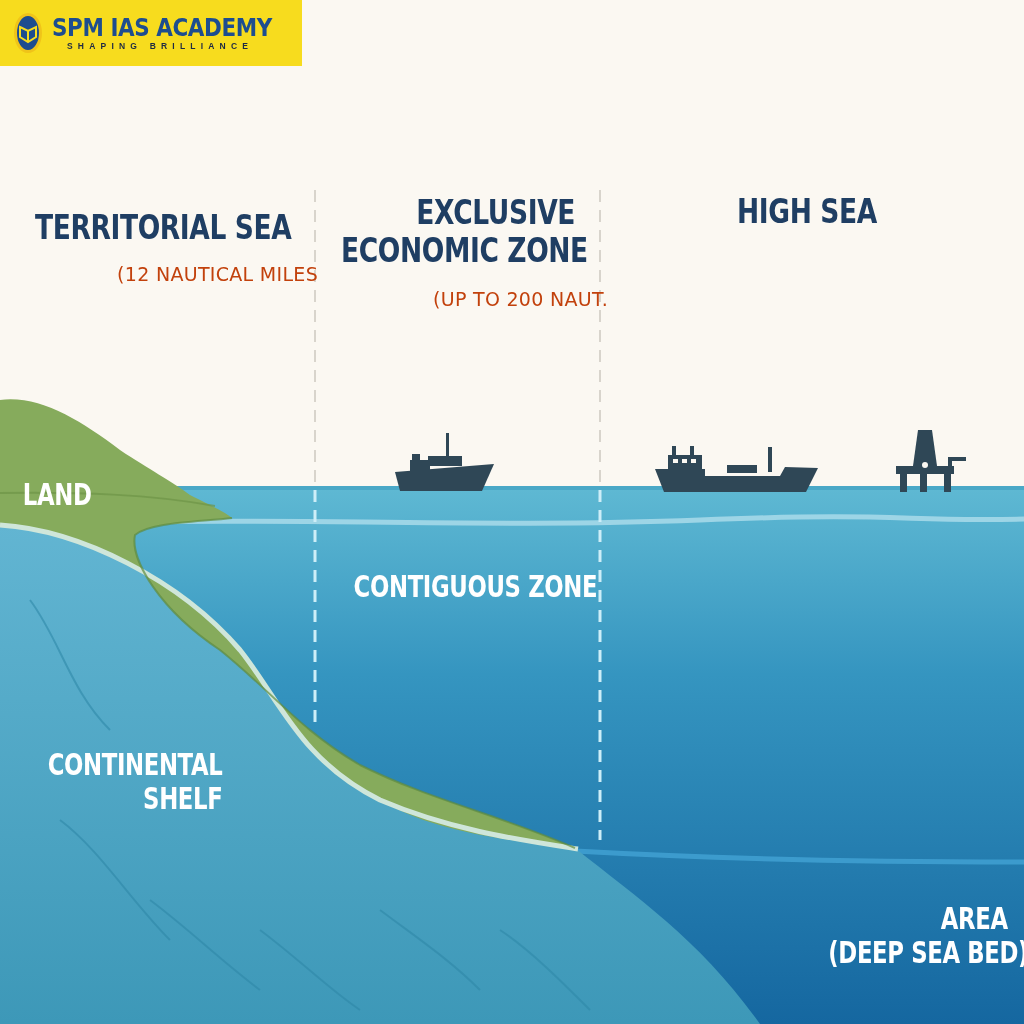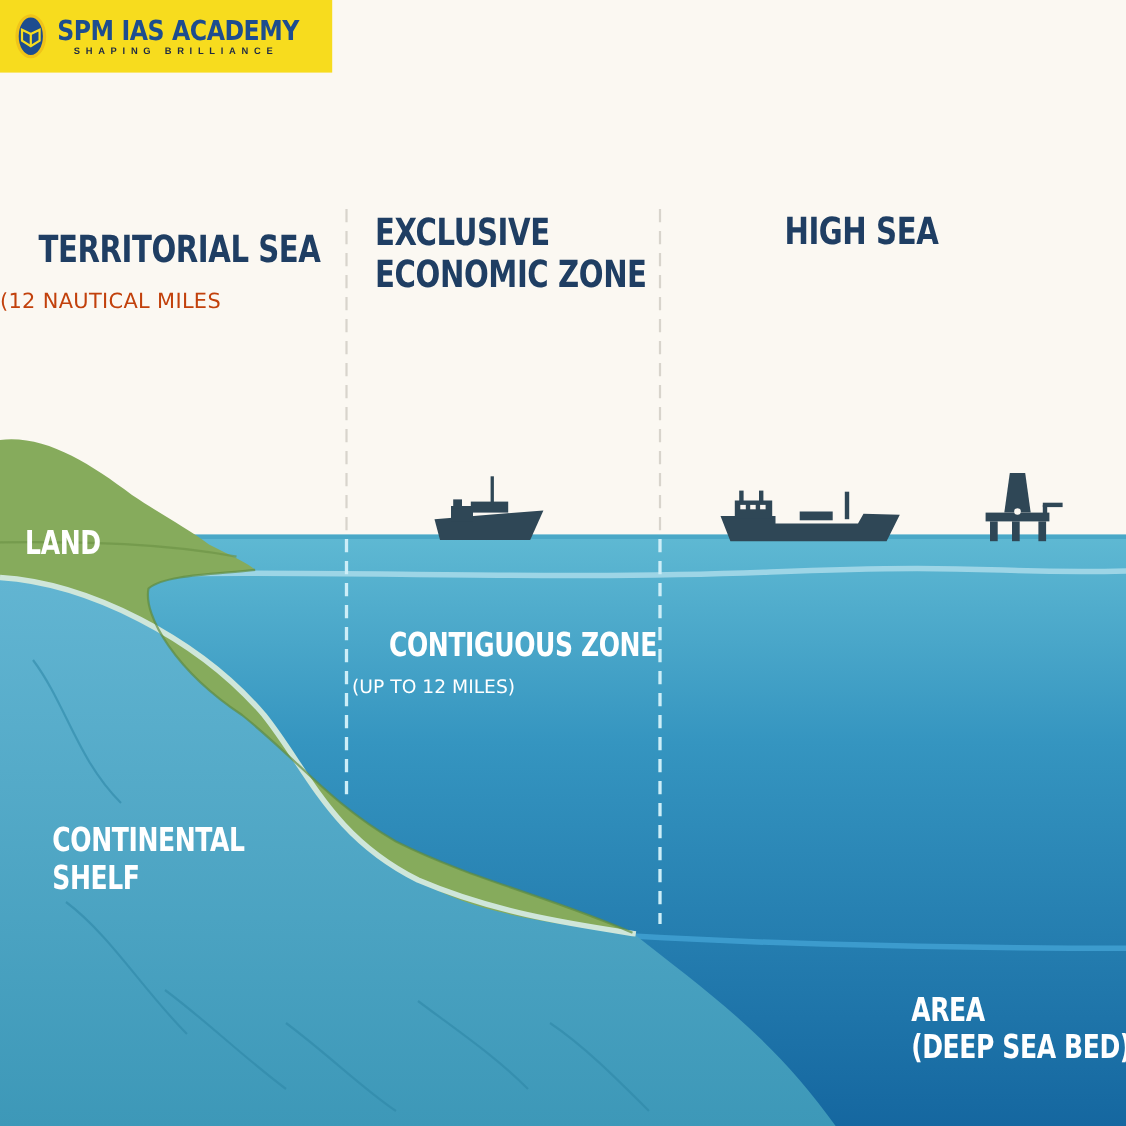--- a/index.html
+++ b/index.html
@@ -8,21 +8,21 @@
   #scene { position:absolute; left:0; top:0; width:1024px; height:1024px; }
   .logo { position:absolute; left:0; top:0; width:302px; height:66px; background:#f7dc1e;
           display:flex; align-items:center; box-sizing:border-box; padding-left:14px; }
   .logo-badge { width:40px; height:40px; border-radius:50%; background:#1d4d8f;
                 border:3px solid #f0c419; box-sizing:border-box; display:flex; align-items:center; justify-content:center; }
   .logo-text { margin-left:10px; display:flex; flex-direction:column; }
   .logo-title { font-family:"DejaVu Sans", sans-serif; font-weight:bold; color:#1d4d8f; font-size:25px;
                 letter-spacing:-0.5px; line-height:26px; transform:scaleX(0.86); transform-origin:left; white-space:nowrap; }
   .logo-tag { font-family:"Liberation Sans", sans-serif; font-weight:bold; color:#1e2a44; font-size:8.5px;
               letter-spacing:5.2px; line-height:10px; white-space:nowrap;padding-left:15px; }
-  .label { position:absolute; text-align:left; white-space:nowrap; }
+  .label { position:absolute; text-align:right; white-space:nowrap; }
   .heading { font-family:"DejaVu Sans", sans-serif; font-weight:bold; color:#1f3e63;
              font-size:34px; line-height:38px; transform:scaleX(0.78); letter-spacing:-0.5px; }
   .heading-white { font-family:"DejaVu Sans", sans-serif; font-weight:bold; color:#ffffff;
              font-size:30px; line-height:34px; transform:scaleX(0.76); letter-spacing:-0.5px; }
   .sub { font-family:"DejaVu Sans", sans-serif; color:#c2410c; font-size:19px; line-height:28px; letter-spacing:0.3px; }
   .sub-white { font-family:"DejaVu Sans", sans-serif; color:#ffffff; font-size:17px; line-height:22px; }
 </style>
 </head>
 <body>
 
@@ -120,33 +120,33 @@
 </div>
 
 <div class="label" style="left:0; top:208px; width:318px;">
   <div class="heading">TERRITORIAL SEA</div>
   <div class="sub" style="margin-top:14px;">(12 NAUTICAL MILES</div>
 </div>
 
 <div class="label" style="left:308px; top:193px; width:300px;">
   <div class="heading">EXCLUSIVE</div>
   <div class="heading">ECONOMIC ZONE</div>
+  <div class="sub" style="margin-top:16px;">(UP TO 200 NAUT.</div>
 </div>
 
 <div class="label" style="left:690px; top:192px; width:210px;">
   <div class="heading">HIGH SEA</div>
 </div>
 
 <div class="label" style="left:12px; top:478px; width:90px;">
   <div class="heading-white">LAND</div>
 </div>
 
 <div class="label" style="left:320px; top:570px; width:280px;">
   <div class="heading-white">CONTIGUOUS ZONE</div>
-  <div class="sub-white" style="margin-top:10px; margin-right:50px;">(UP TO 12 MILES)</div>
 </div>
 
 <div class="label" style="left:20px; top:748px; width:230px;">
   <div class="heading-white">CONTINENTAL</div>
   <div class="heading-white">SHELF</div>
 </div>
 
 <div class="label" style="left:800px; top:902px; width:236px;">
   <div class="heading-white">AREA</div>
   <div class="heading-white">(DEEP SEA BED)</div>

